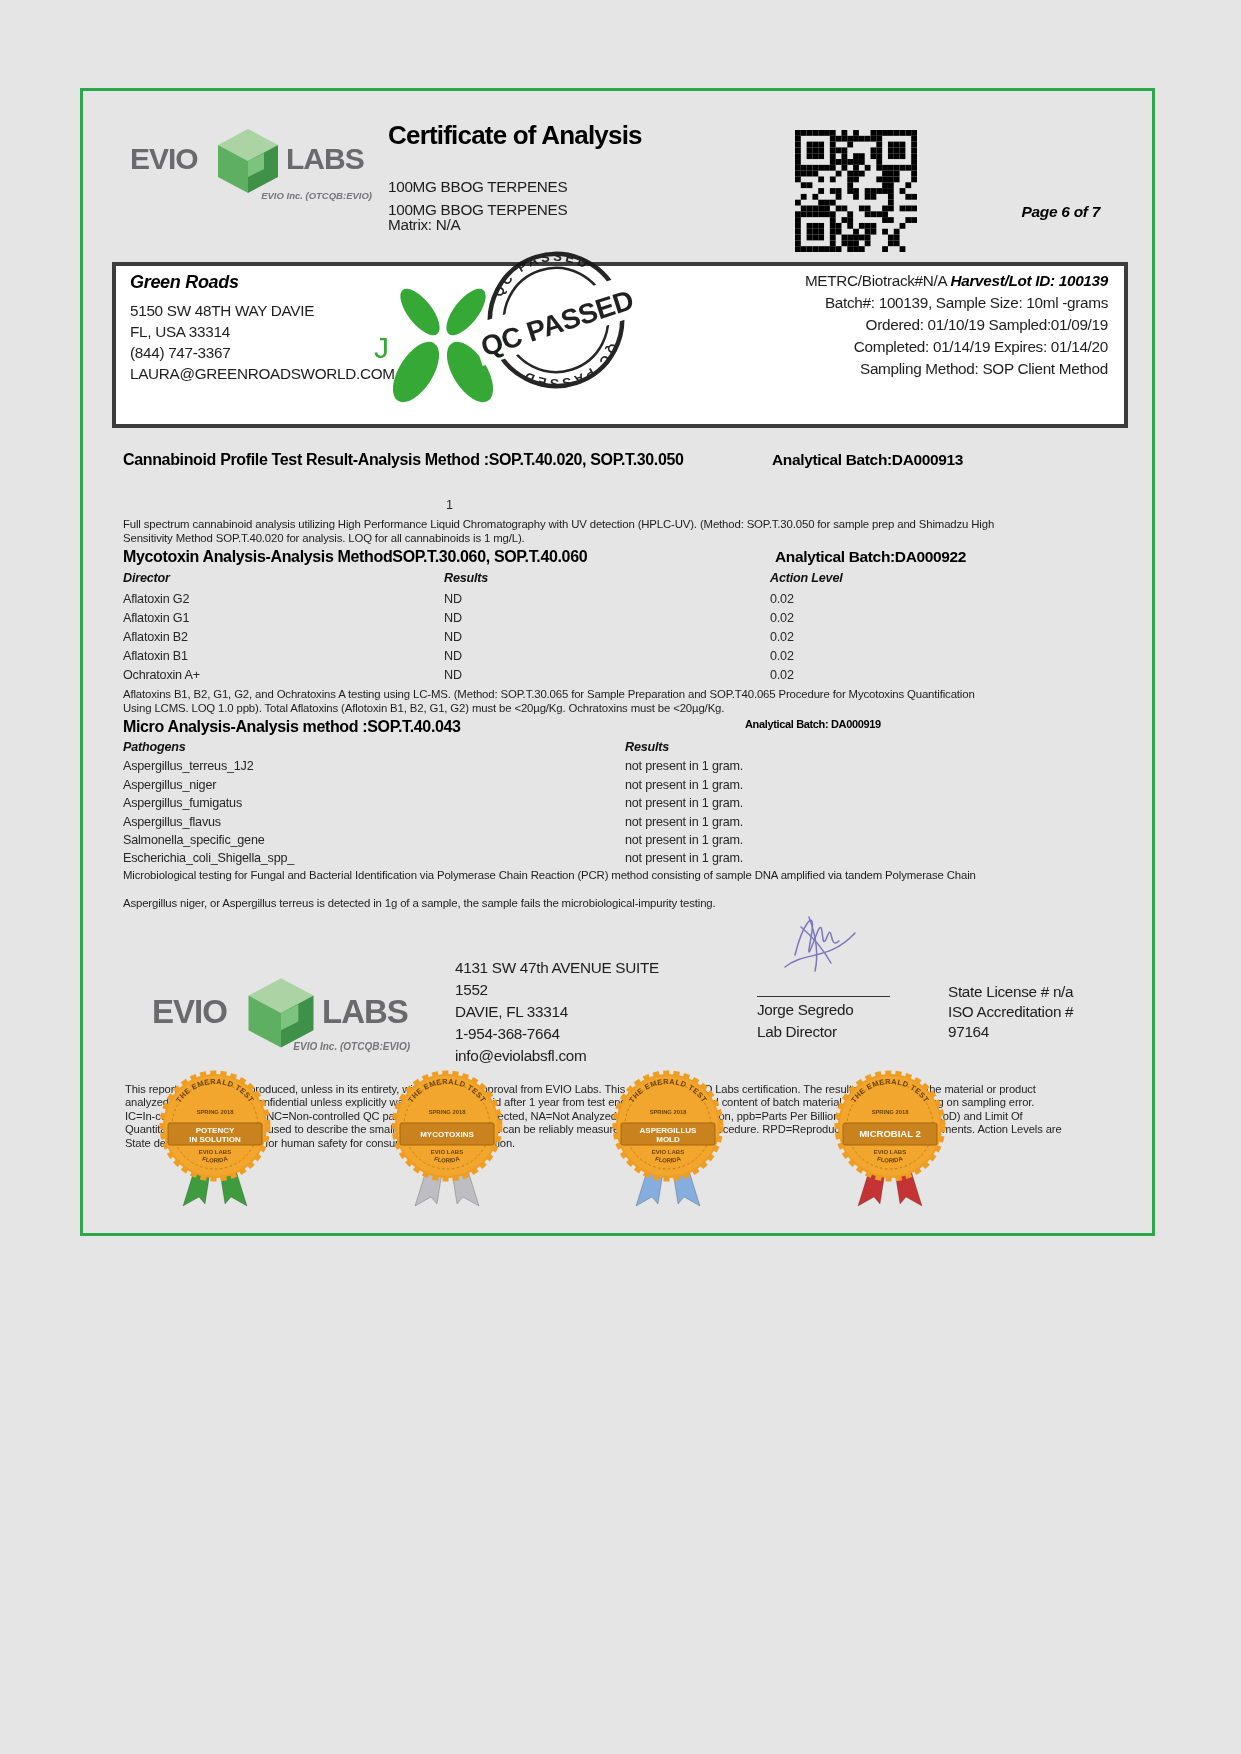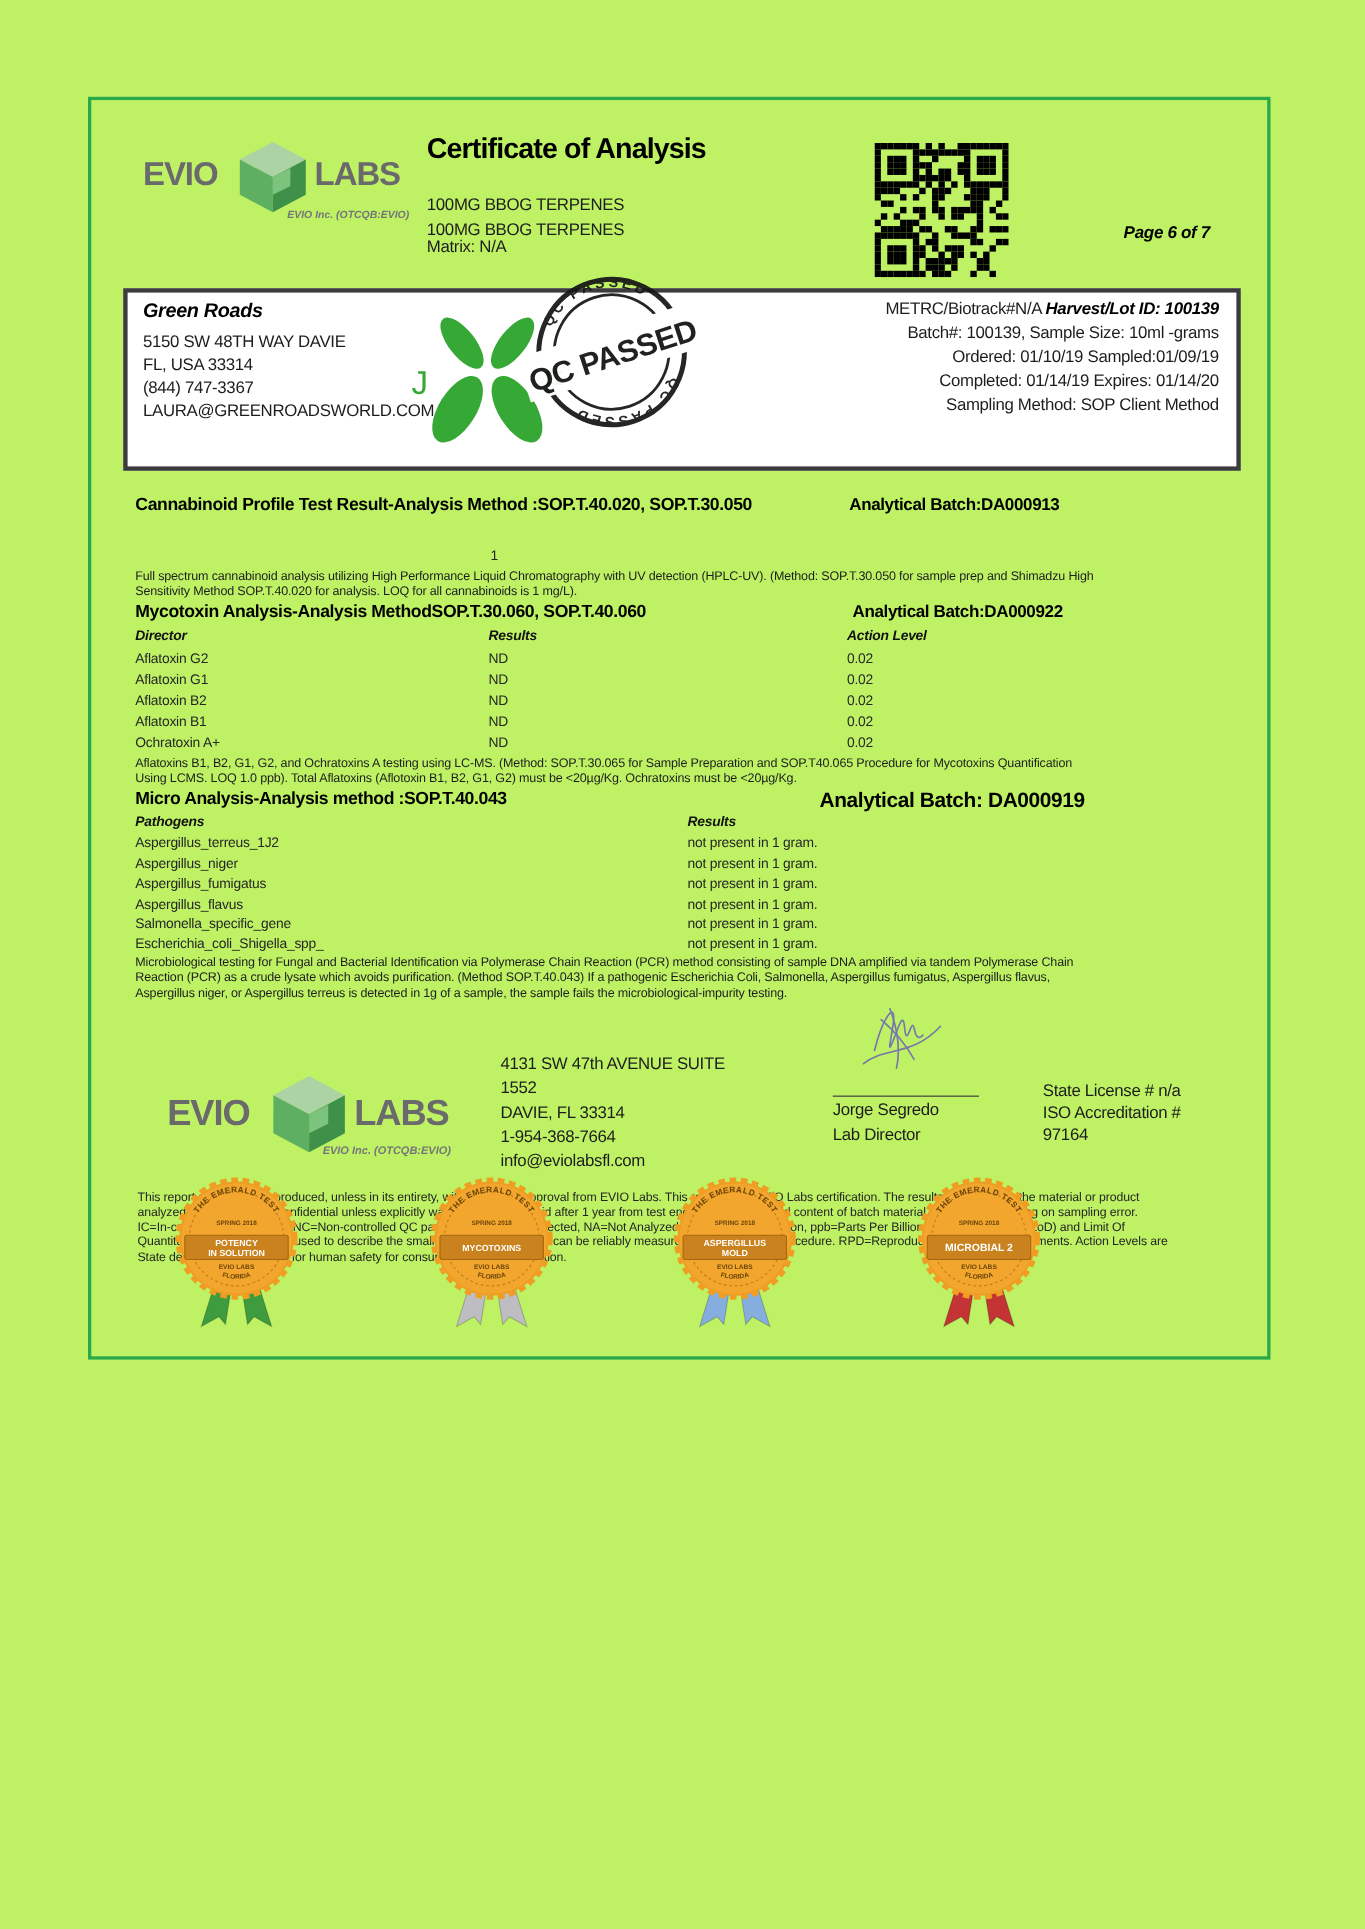--- a/index.html
+++ b/index.html
@@ -1,16 +1,16 @@
 <!DOCTYPE html>
 <html><head>
 <meta charset="utf-8">
 <style>
   html,body{margin:0;padding:0;background:#ffffff;}
-  .page{position:relative;width:1241px;height:1754px;background:#bef264;overflow:hidden;
+  .page{position:relative;width:1241px;height:1754px;background:#e5e5e5;overflow:hidden;
         font-family:"Liberation Sans",sans-serif;color:#1d1d1d;}
   .abs{position:absolute;}
   .b{font-weight:bold;font-style:italic;}
   .nowrap{white-space:nowrap;}
   .t15{font-size:15.3px;letter-spacing:-0.3px;color:#1d1d1d;}
   .t12{font-size:12.6px;letter-spacing:-0.2px;color:#262626;}
   .sect{font-size:16px;font-weight:bold;letter-spacing:-0.35px;color:#000;white-space:nowrap;}
   .note{font-size:11.4px;letter-spacing:-0.15px;color:#1d1d1d;white-space:nowrap;}
   .colh{font-size:12.6px;letter-spacing:-0.2px;color:#111;}
   .gray{color:#6a6a6d;}
@@ -371,21 +371,21 @@
   </div>
   <div class="abs trow" style="top:668px;">
     <span class="cell t12" style="left:0;">Ochratoxin A+</span>
     <span class="cell t12" style="left:321px;">ND</span>
     <span class="cell t12" style="left:647px;">0.02</span>
   </div>
   <div class="abs note" style="left:123px;top:688px;">Aflatoxins B1, B2, G1, G2, and Ochratoxins A testing using LC-MS. (Method: SOP.T.30.065 for Sample Preparation and SOP.T40.065 Procedure for Mycotoxins Quantification</div>
   <div class="abs note" style="left:123px;top:702px;">Using LCMS. LOQ 1.0 ppb). Total Aflatoxins (Aflotoxin B1, B2, G1, G2) must be &lt;20µg/Kg. Ochratoxins must be &lt;20µg/Kg.</div>
 
   <div class="abs sect" style="left:123px;top:712px;margin-top:6px;">Micro Analysis-Analysis method :SOP.T.40.043</div>
-  <div class="abs sect" style="left:745px;top:712px;margin-top:6px;font-size:19px;">Analytical Batch: DA000919</div>
+  <div class="abs sect" style="left:745px;top:712px;margin-top:6px;font-size:11px;">Analytical Batch: DA000919</div>
   <div class="abs trow" style="top:740px;">
     <span class="cell colh b" style="left:0;">Pathogens</span>
     <span class="cell colh b" style="left:502px;">Results</span>
   </div>
   <div class="abs trow" style="top:759px;">
     <span class="cell t12" style="left:0;">Aspergillus_terreus_1J2</span>
     <span class="cell t12" style="left:502px;">not present in 1 gram.</span>
   </div>
   <div class="abs trow" style="top:778px;">
     <span class="cell t12" style="left:0;">Aspergillus_niger</span>
@@ -401,21 +401,20 @@
   </div>
   <div class="abs trow" style="top:833px;">
     <span class="cell t12" style="left:0;">Salmonella_specific_gene</span>
     <span class="cell t12" style="left:502px;">not present in 1 gram.</span>
   </div>
   <div class="abs trow" style="top:851px;">
     <span class="cell t12" style="left:0;">Escherichia_coli_Shigella_spp_</span>
     <span class="cell t12" style="left:502px;">not present in 1 gram.</span>
   </div>
   <div class="abs note" style="left:123px;top:869px;">Microbiological testing for Fungal and Bacterial Identification via Polymerase Chain Reaction (PCR) method consisting of sample DNA amplified via tandem Polymerase Chain</div>
-  <div class="abs note" style="left:123px;top:883px;">Reaction (PCR) as a crude lysate which avoids purification. (Method SOP.T.40.043) If a pathogenic Escherichia Coli, Salmonella, Aspergillus fumigatus, Aspergillus flavus,</div>
   <div class="abs note" style="left:123px;top:897px;">Aspergillus niger, or Aspergillus terreus is detected in 1g of a sample, the sample fails the microbiological-impurity testing.</div>
 
   <svg class="abs" style="left:765px;top:893px;" width="115" height="95" viewBox="0 0 115 95">
     <g stroke="#6f66b8" fill="none" stroke-width="1.5" opacity="0.88" stroke-linecap="round">
       <path d="M30,62 C38,30 50,16 47,38 C44,58 40,72 52,40 C60,20 55,62 62,44 C68,28 64,58 74,48"></path>
       <path d="M20,74 C40,58 64,68 90,40"></path>
       <path d="M44,24 C50,40 54,60 50,78"></path>
       <path d="M36,34 C48,44 58,56 66,70"></path>
     </g>
   </svg>

